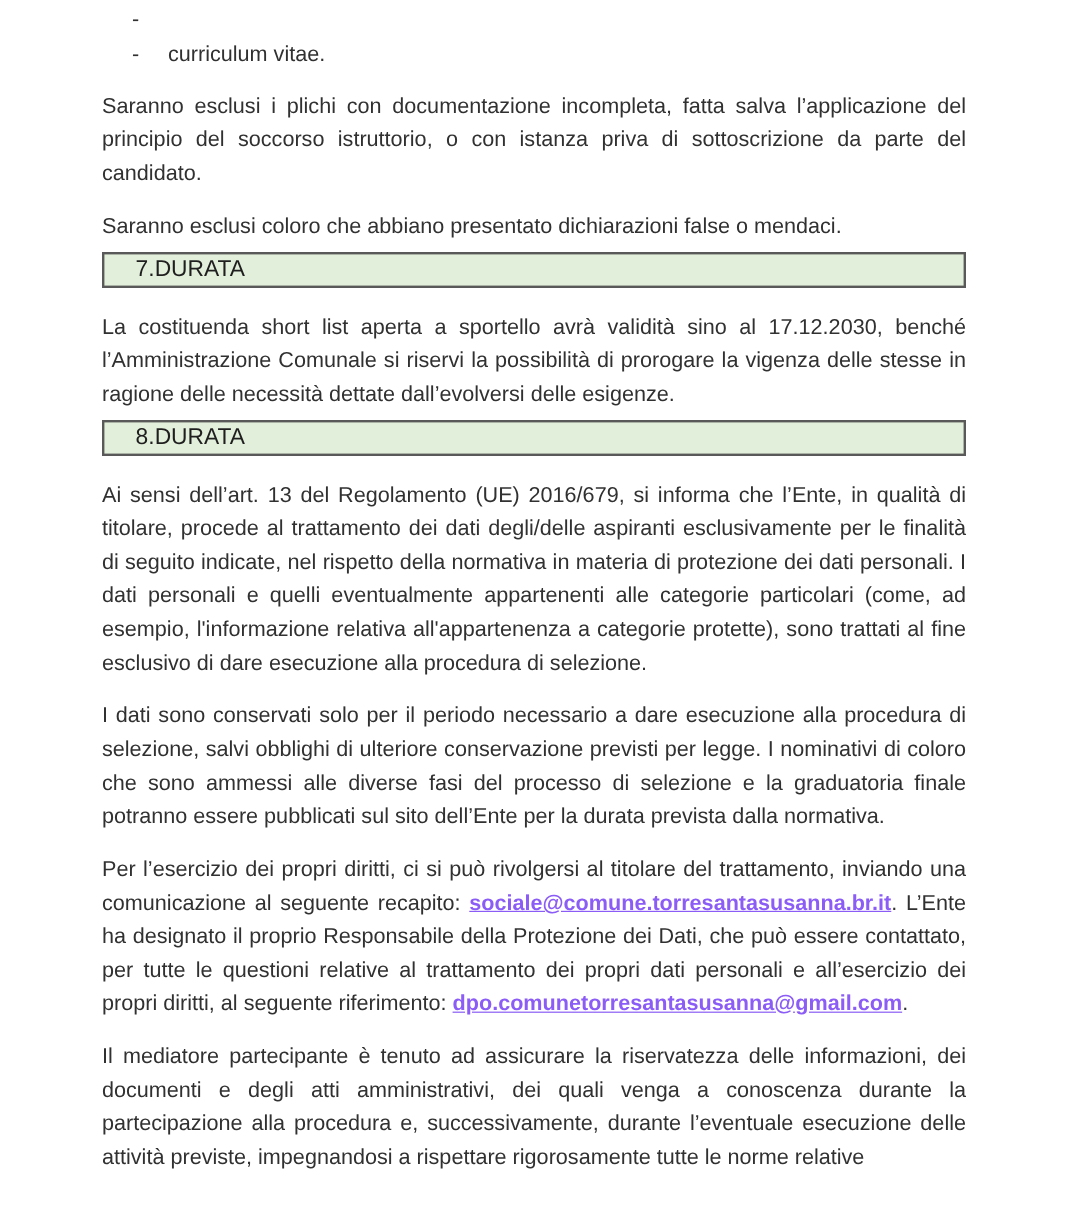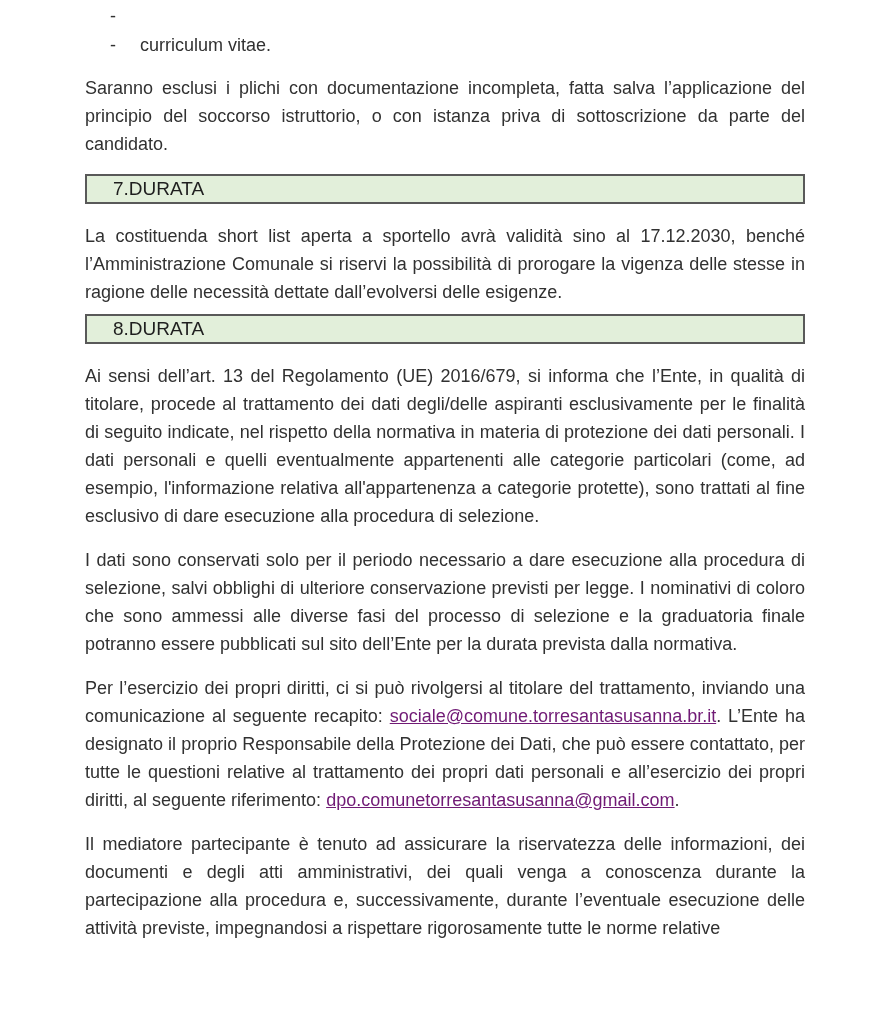--- a/index.html
+++ b/index.html
@@ -37,43 +37,45 @@
     display: flex;
     align-items: center;
     padding-left: 26px;
     font-size: 19px;
     line-height: 26px;
     color: #1f1f1f;
   }
   .section-number { flex: none; }
   .section-title { }
   a.link {
-    color: #701a75;
+    color: #8b5cf6;
     text-decoration: underline;
     word-break: break-all;
+    font-weight: bold;
   }
   .cut-para { margin-bottom: 16px; }
 </style>
 </head>
 <body>
 
 <div class="page">
 
   <div class="doc-list">
     <div class="list-item">
       <span class="bullet">-</span>
     </div>
     <div class="list-item">
       <span class="bullet">-</span>
       <span>curriculum vitae.</span>
     </div>
   </div>
 
   <p class="doc-para">Saranno esclusi i plichi con documentazione incompleta, fatta salva l’applicazione del principio del soccorso istruttorio, o con istanza priva di sottoscrizione da parte del candidato.</p>
 
+  <p class="doc-para tight">Saranno esclusi coloro che abbiano presentato dichiarazioni false o mendaci.</p>
 
   <div class="section-bar">
     <span class="section-number">7.</span>
     <span class="section-title">DURATA</span>
   </div>
 
   <p class="doc-para tight">La costituenda short list aperta a sportello avrà validità sino al 17.12.2030, benché l’Amministrazione Comunale si riservi la possibilità di prorogare la vigenza delle stesse in ragione delle necessità dettate dall’evolversi delle esigenze.</p>
 
   <div class="section-bar">
     <span class="section-number">8.</span>

